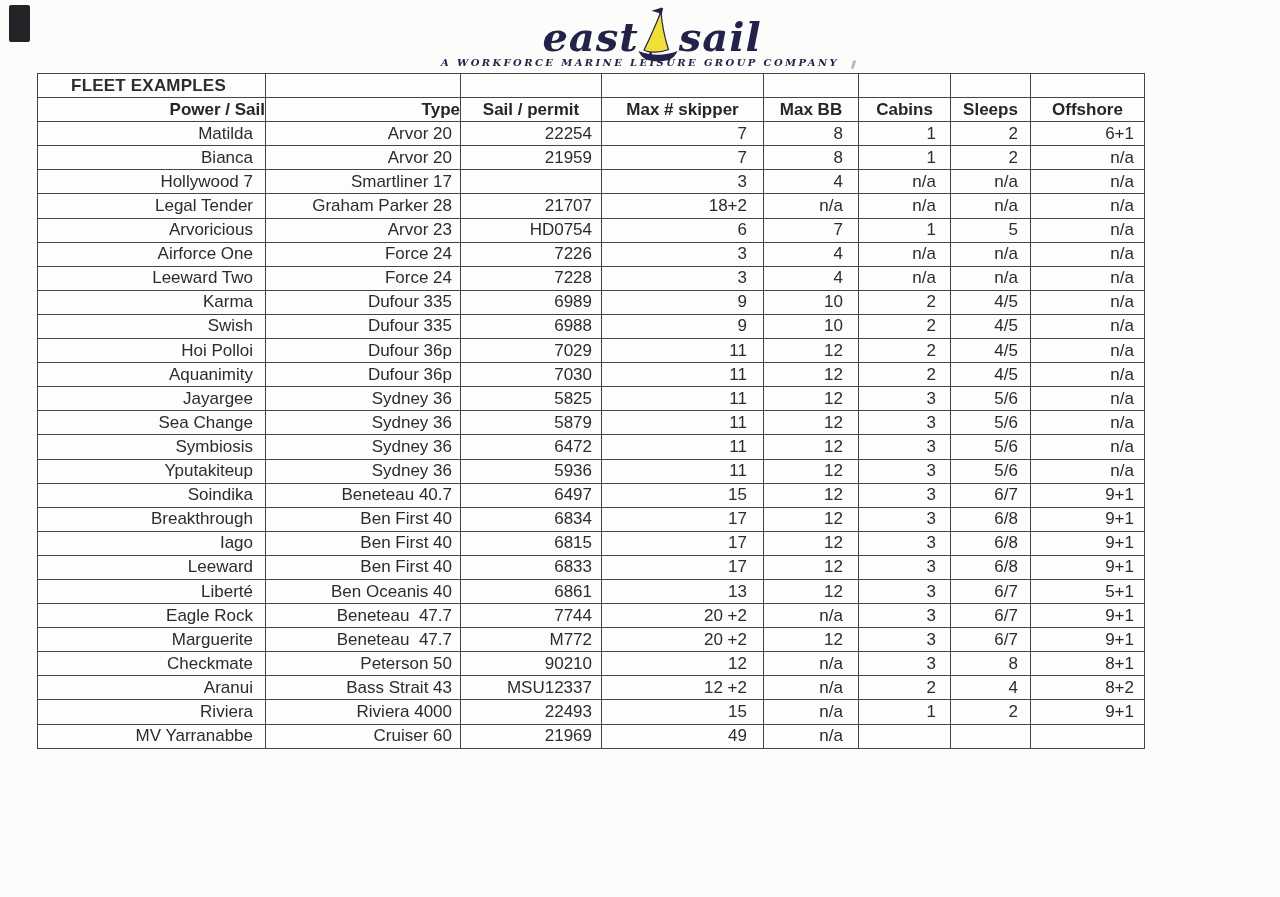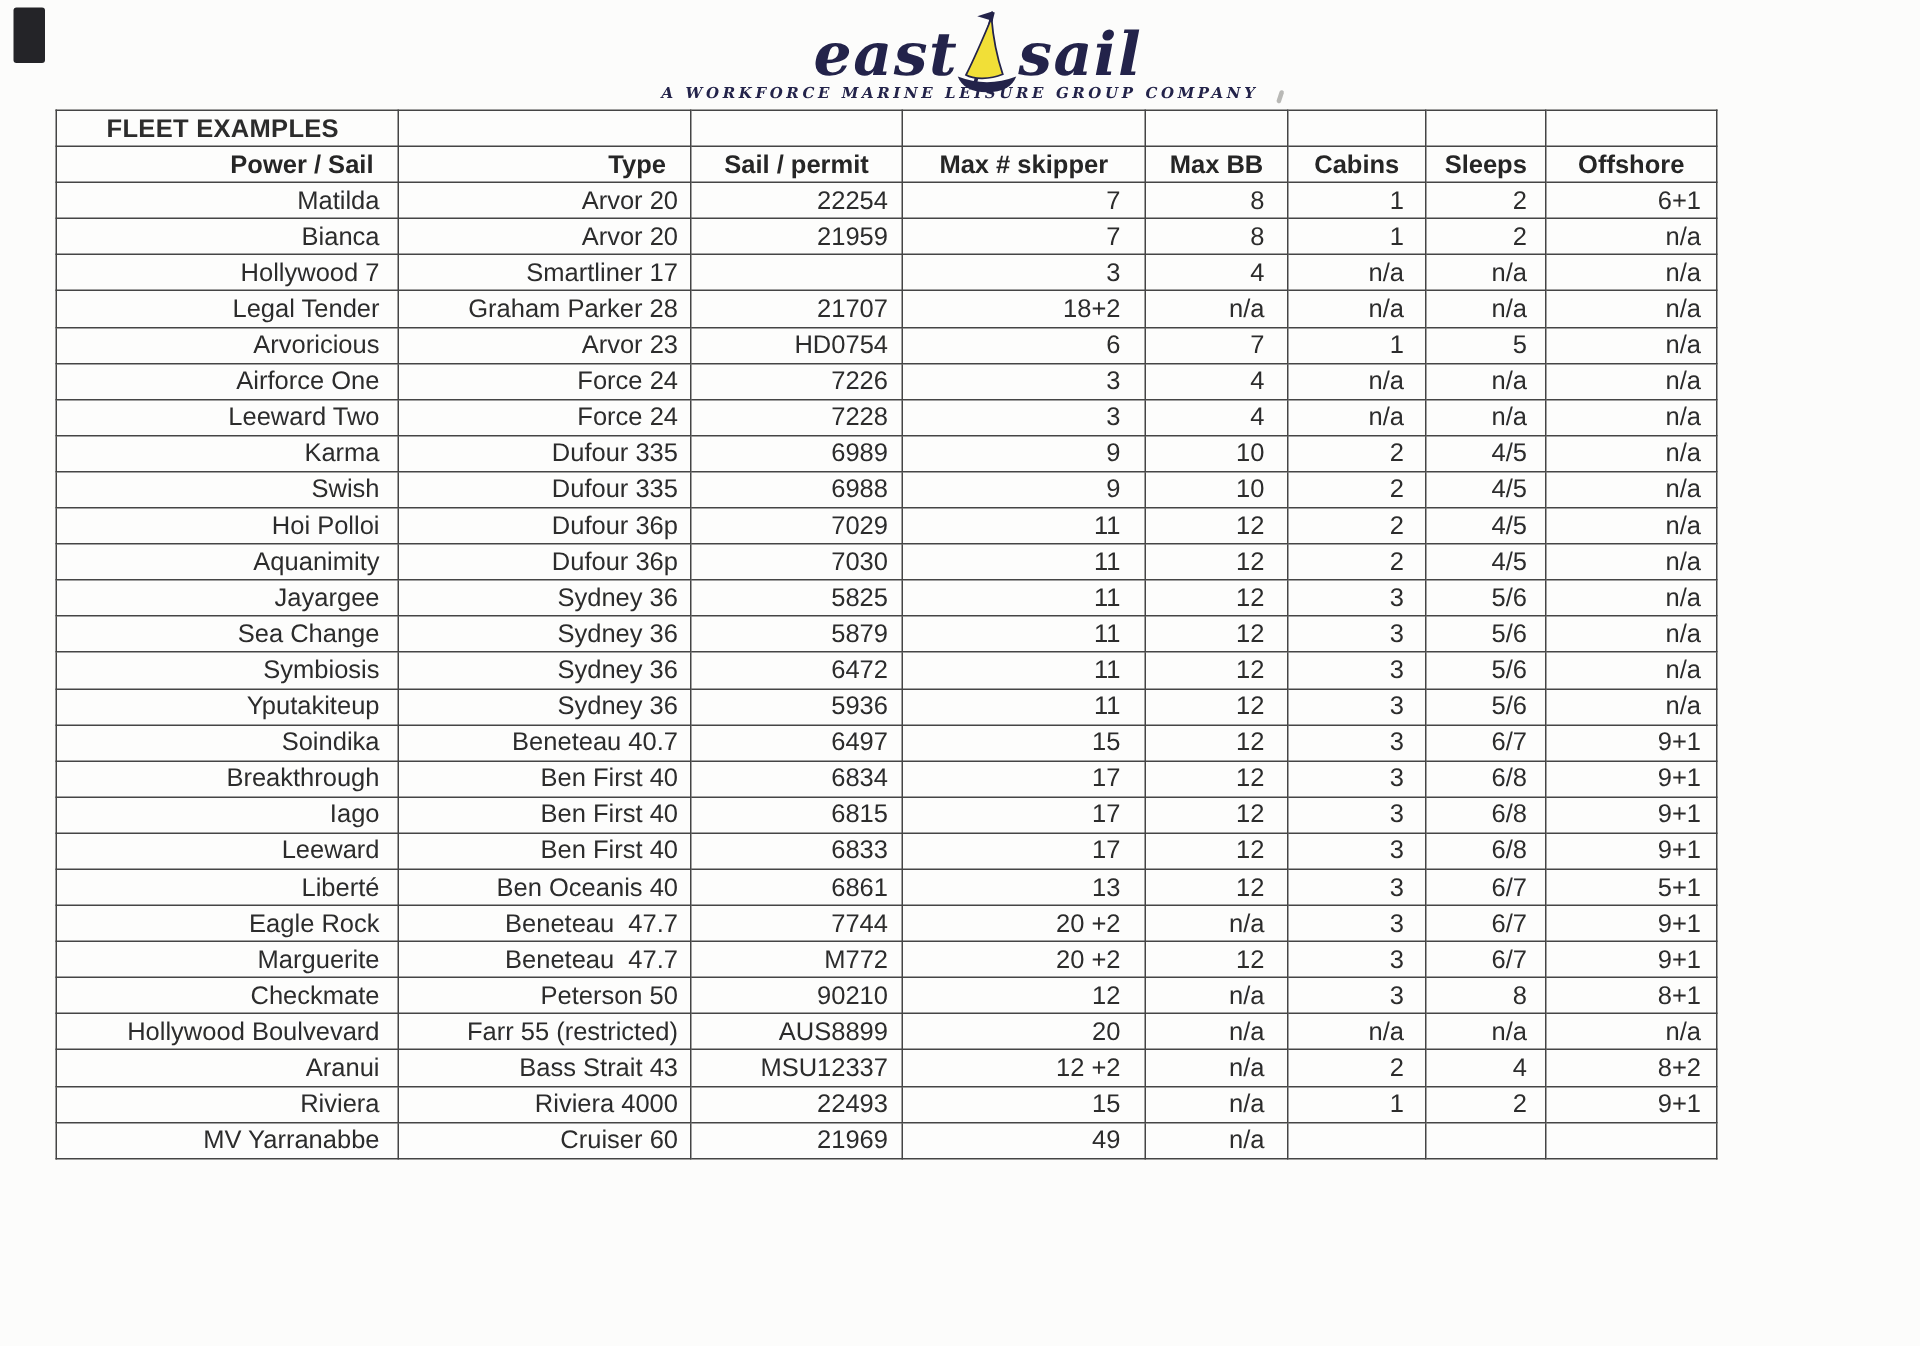--- a/index.html
+++ b/index.html
@@ -73,21 +73,21 @@
   }
   table.fleet th { font-weight: bold; color: #262626; }
 
   
   td.caption-cell {
     font-weight: bold; font-size: 18.5px; text-align: center;
     letter-spacing: 0.2px; padding: 0;
   }
 
   
-  tr.header-row th:nth-child(1), tr.header-row th:nth-child(2) { text-align: right; padding-right: 16px; }
+  tr.header-row th:nth-child(1), tr.header-row th:nth-child(2) { text-align: right; padding-right: 0; }
   tr.header-row th:nth-child(n+3) { text-align: center; padding: 0 2px; }
 
   
   tr.data-row td { text-align: right; }
   tr.data-row td:nth-child(1) { padding-right: 12px; }
   tr.data-row td:nth-child(2) { padding-right: 8px; }
   tr.data-row td:nth-child(3) { padding-right: 9px; padding-left: 45px; }
   tr.data-row td:nth-child(4) { padding-right: 16px; }
   tr.data-row td:nth-child(5) { padding-right: 15px; }
   tr.data-row td:nth-child(6) { padding-right: 14px; }
@@ -374,30 +374,20 @@
           <td>Checkmate</td>
           <td>Peterson 50</td>
           <td>90210</td>
           <td>12</td>
           <td>n/a</td>
           <td>3</td>
           <td>8</td>
           <td>8+1</td>
         </tr>
         <tr class="data-row">
-          <td>Hollywood Boulvevard</td>
-          <td>Farr 55 (restricted)</td>
-          <td>AUS8899</td>
-          <td>20</td>
-          <td>n/a</td>
-          <td>n/a</td>
-          <td>n/a</td>
-          <td>n/a</td>
-        </tr>
-        <tr class="data-row">
           <td>Aranui</td>
           <td>Bass Strait 43</td>
           <td>MSU12337</td>
           <td>12 +2</td>
           <td>n/a</td>
           <td>2</td>
           <td>4</td>
           <td>8+2</td>
         </tr>
         <tr class="data-row">

